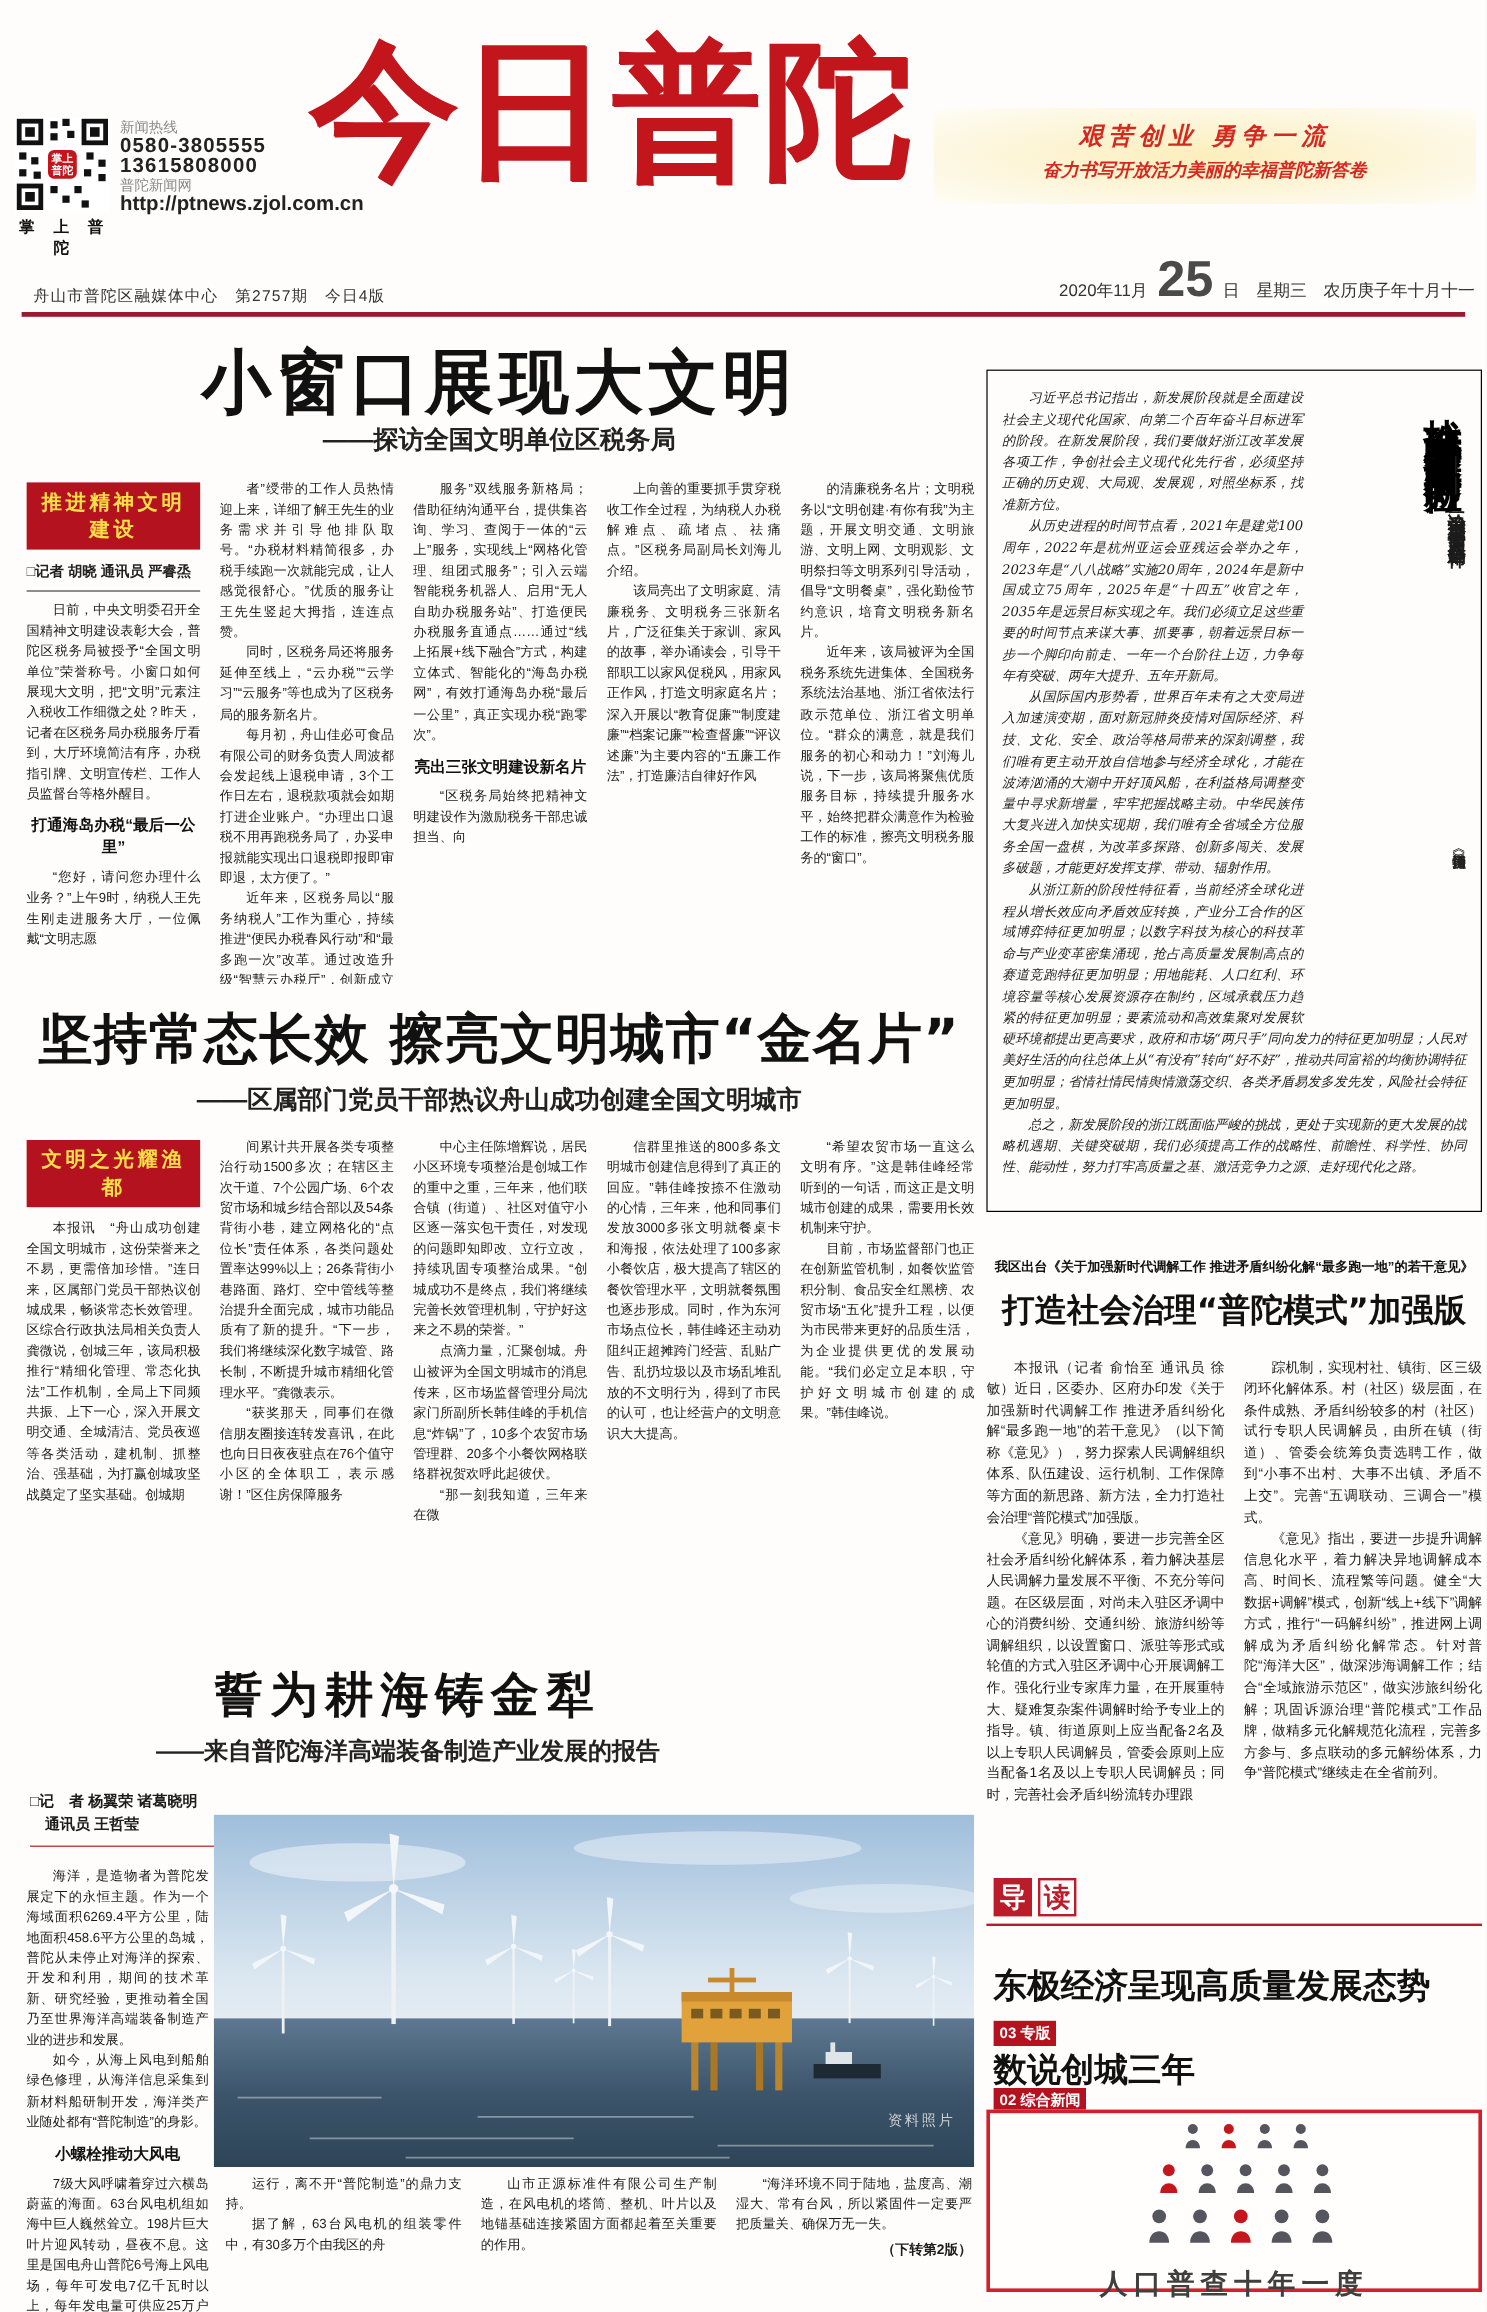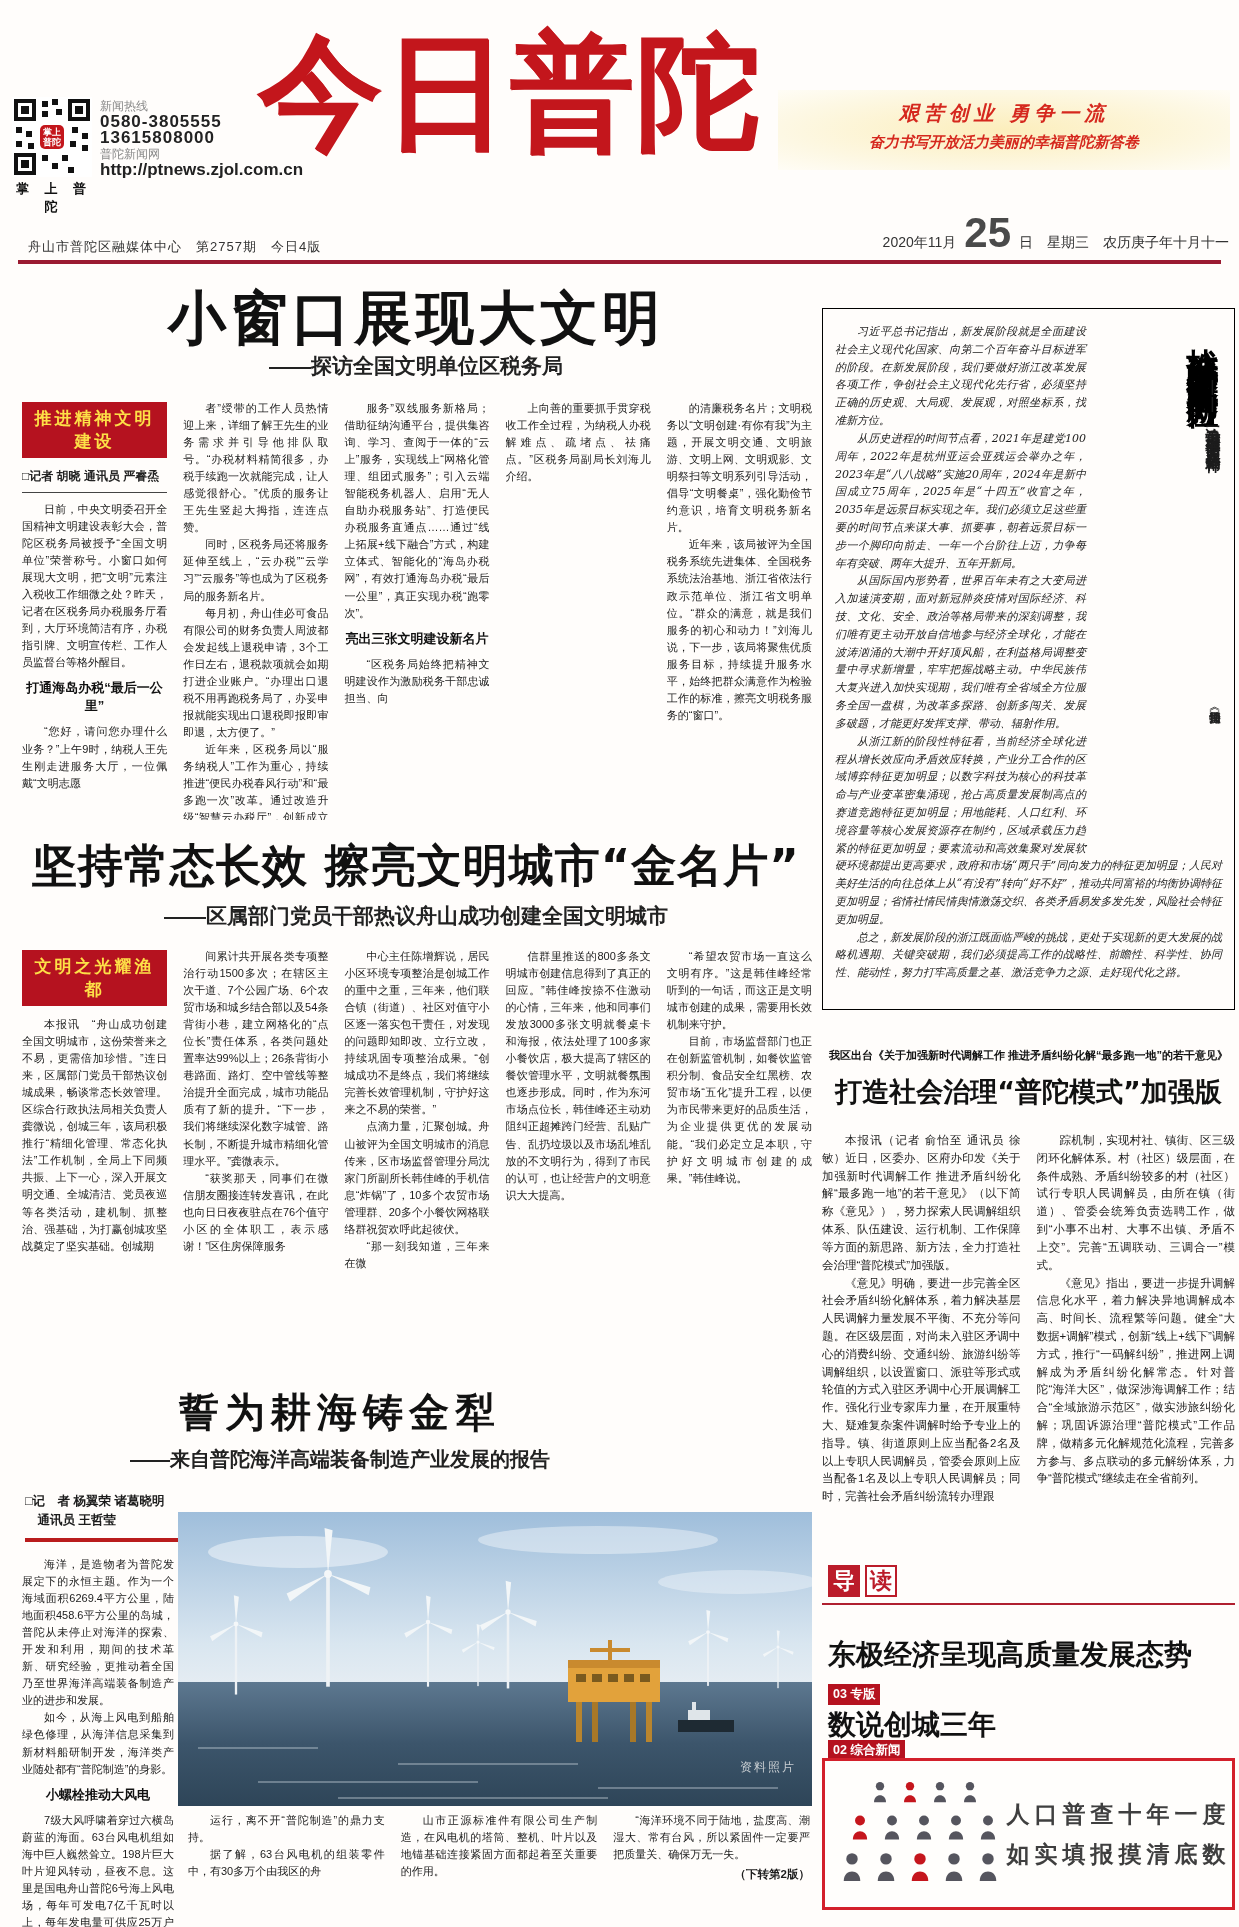--- a/index.html
+++ b/index.html
@@ -40,21 +40,21 @@
   .turn{font-size:11.5px;font-weight:bold;text-align:right;margin-top:4px;}
   
   .a1-hl{left:20px;top:280px;width:792px;font-size:58px;letter-spacing:4px;}
   .a1-sub{left:20px;top:352px;width:792px;font-size:21px;}
   .a1-body{left:22px;top:400px;width:790px;height:420px;}
   .a2-hl{left:16px;top:836px;width:800px;font-size:45px;letter-spacing:1px;}
   .a2-sub{left:20px;top:902px;width:792px;font-size:21px;}
   .a2-body{left:22px;top:948px;width:790px;height:476px;}
   .a3-hl{left:20px;top:1385px;width:640px;font-size:40px;letter-spacing:6px;}
   .a3-sub{left:20px;top:1446px;width:640px;font-size:20px;}
-  .a3-byline{left:25px;top:1492px;width:168px;border-bottom:4px solid #b91c1c;padding-bottom:8px;}
+  .a3-byline{left:25px;top:1492px;width:168px;border-bottom:1px solid #b91c1c;padding-bottom:8px;}
   .a3-byline div{font-size:12.5px;font-weight:bold;line-height:19px;}
   .a3-col{left:22px;top:1556px;width:152px;height:371px;overflow:hidden;}
   .a3-bottom{left:188px;top:1812px;width:622px;height:112px;}
   
   .photo{left:178px;top:1512px;width:634px;height:294px;overflow:hidden;}
   .photo svg{display:block;}
   .photo-cap{position:absolute;right:16px;bottom:30px;font-size:12px;color:#c9ced2;letter-spacing:2px;}
   
   .ed-box{left:822px;top:308px;width:413px;height:702px;border:1.5px solid #000;box-sizing:border-box;
           padding:14px 12px;overflow:hidden;}
@@ -77,21 +77,21 @@
   .dd-b2{width:28px;height:28px;background:#fff;color:#bb1c2a;border:2px solid #bb1c2a;
          font-size:22px;font-weight:bold;display:flex;align-items:center;justify-content:center;}
   .dd-rule{left:822px;top:1603px;width:413px;height:2px;background:#b02030;}
   .dd-tag{background:#b5121f;color:#fff;font-size:12.5px;font-weight:bold;padding:2px 5px;display:inline-block;}
   .dd-tag1{left:828px;top:1692px;margin-top:48px;}
   .dd-t1{left:822px;top:1636px;width:413px;text-align:left;padding-left:6px;font-size:28px;font-weight:900;color:#111;box-sizing:border-box;}
   .dd-tag2{left:828px;top:1684px;}
   .dd-t2{left:822px;top:1706px;width:413px;text-align:left;padding-left:6px;font-size:28px;font-weight:900;color:#111;box-sizing:border-box;}
   
   .census{left:822px;top:1758px;width:413px;height:152px;border:3px solid #d3202b;box-sizing:border-box;
-          display:flex;align-items:center;background:#fffefc;}
+          display:flex;align-items:center;background:#fffefc;flex-direction:column;}
   .census .pict{margin-left:10px;}
   .census .ctext{flex:1;text-align:center;}
   .census .ctext div{font-size:23px;font-weight:900;color:#3f3f3f;letter-spacing:5px;line-height:40px;
                      font-family:"DejaVu Sans",sans-serif;}
 </style>
 </head>
 <body>
 
 <div class="page">
 
@@ -176,20 +176,21 @@
         <div class="para">每月初，舟山佳必可食品有限公司的财务负责人周波都会发起线上退税申请，3个工作日左右，退税款项就会如期打进企业账户。“办理出口退税不用再跑税务局了，办妥申报就能实现出口退税即报即审即退，太方便了。”</div>
         <div class="para">近年来，区税务局以“服务纳税人”工作为重心，持续推进“便民办税春风行动”和“最多跑一次”改革。通过改造升级“智慧云办税厅”，创新成立电子税务管理服务（呼叫）中心，呈现“掌上服务+实体</div>
       </div>
     <div class="col">
         <div class="para">服务”双线服务新格局；借助征纳沟通平台，提供集咨询、学习、查阅于一体的“云上”服务，实现线上“网格化管理、组团式服务”；引入云端智能税务机器人、启用“无人自助办税服务站”、打造便民办税服务直通点……通过“线上拓展+线下融合”方式，构建立体式、智能化的“海岛办税网”，有效打通海岛办税“最后一公里”，真正实现办税“跑零次”。</div>
         <div class="subhead">亮出三张文明建设新名片</div>
         <div class="para">“区税务局始终把精神文明建设作为激励税务干部忠诚担当、向</div>
       </div>
     <div class="col">
         <div class="para">上向善的重要抓手贯穿税收工作全过程，为纳税人办税解难点、疏堵点、祛痛点。”区税务局副局长刘海儿介绍。</div>
+        <div class="para">该局亮出了文明家庭、清廉税务、文明税务三张新名片，广泛征集关于家训、家风的故事，举办诵读会，引导干部职工以家风促税风，用家风正作风，打造文明家庭名片；深入开展以“教育促廉”“制度建廉”“档案记廉”“检查督廉”“评议述廉”为主要内容的“五廉工作法”，打造廉洁自律好作风</div>
       </div>
     <div class="col">
         <div class="para">的清廉税务名片；文明税务以“文明创建·有你有我”为主题，开展文明交通、文明旅游、文明上网、文明观影、文明祭扫等文明系列引导活动，倡导“文明餐桌”，强化勤俭节约意识，培育文明税务新名片。</div>
         <div class="para">近年来，该局被评为全国税务系统先进集体、全国税务系统法治基地、浙江省依法行政示范单位、浙江省文明单位。“群众的满意，就是我们服务的初心和动力！”刘海儿说，下一步，该局将聚焦优质服务目标，持续提升服务水平，始终把群众满意作为检验工作的标准，擦亮文明税务服务的“窗口”。</div>
       </div>
   </div>
 
   <div class="abs hl a2-hl">坚持常态长效 擦亮文明城市“金名片”</div>
   <div class="abs hl-sub a2-sub">——区属部门党员干部热议舟山成功创建全国文明城市</div>
   <div class="abs cols a2-body">

